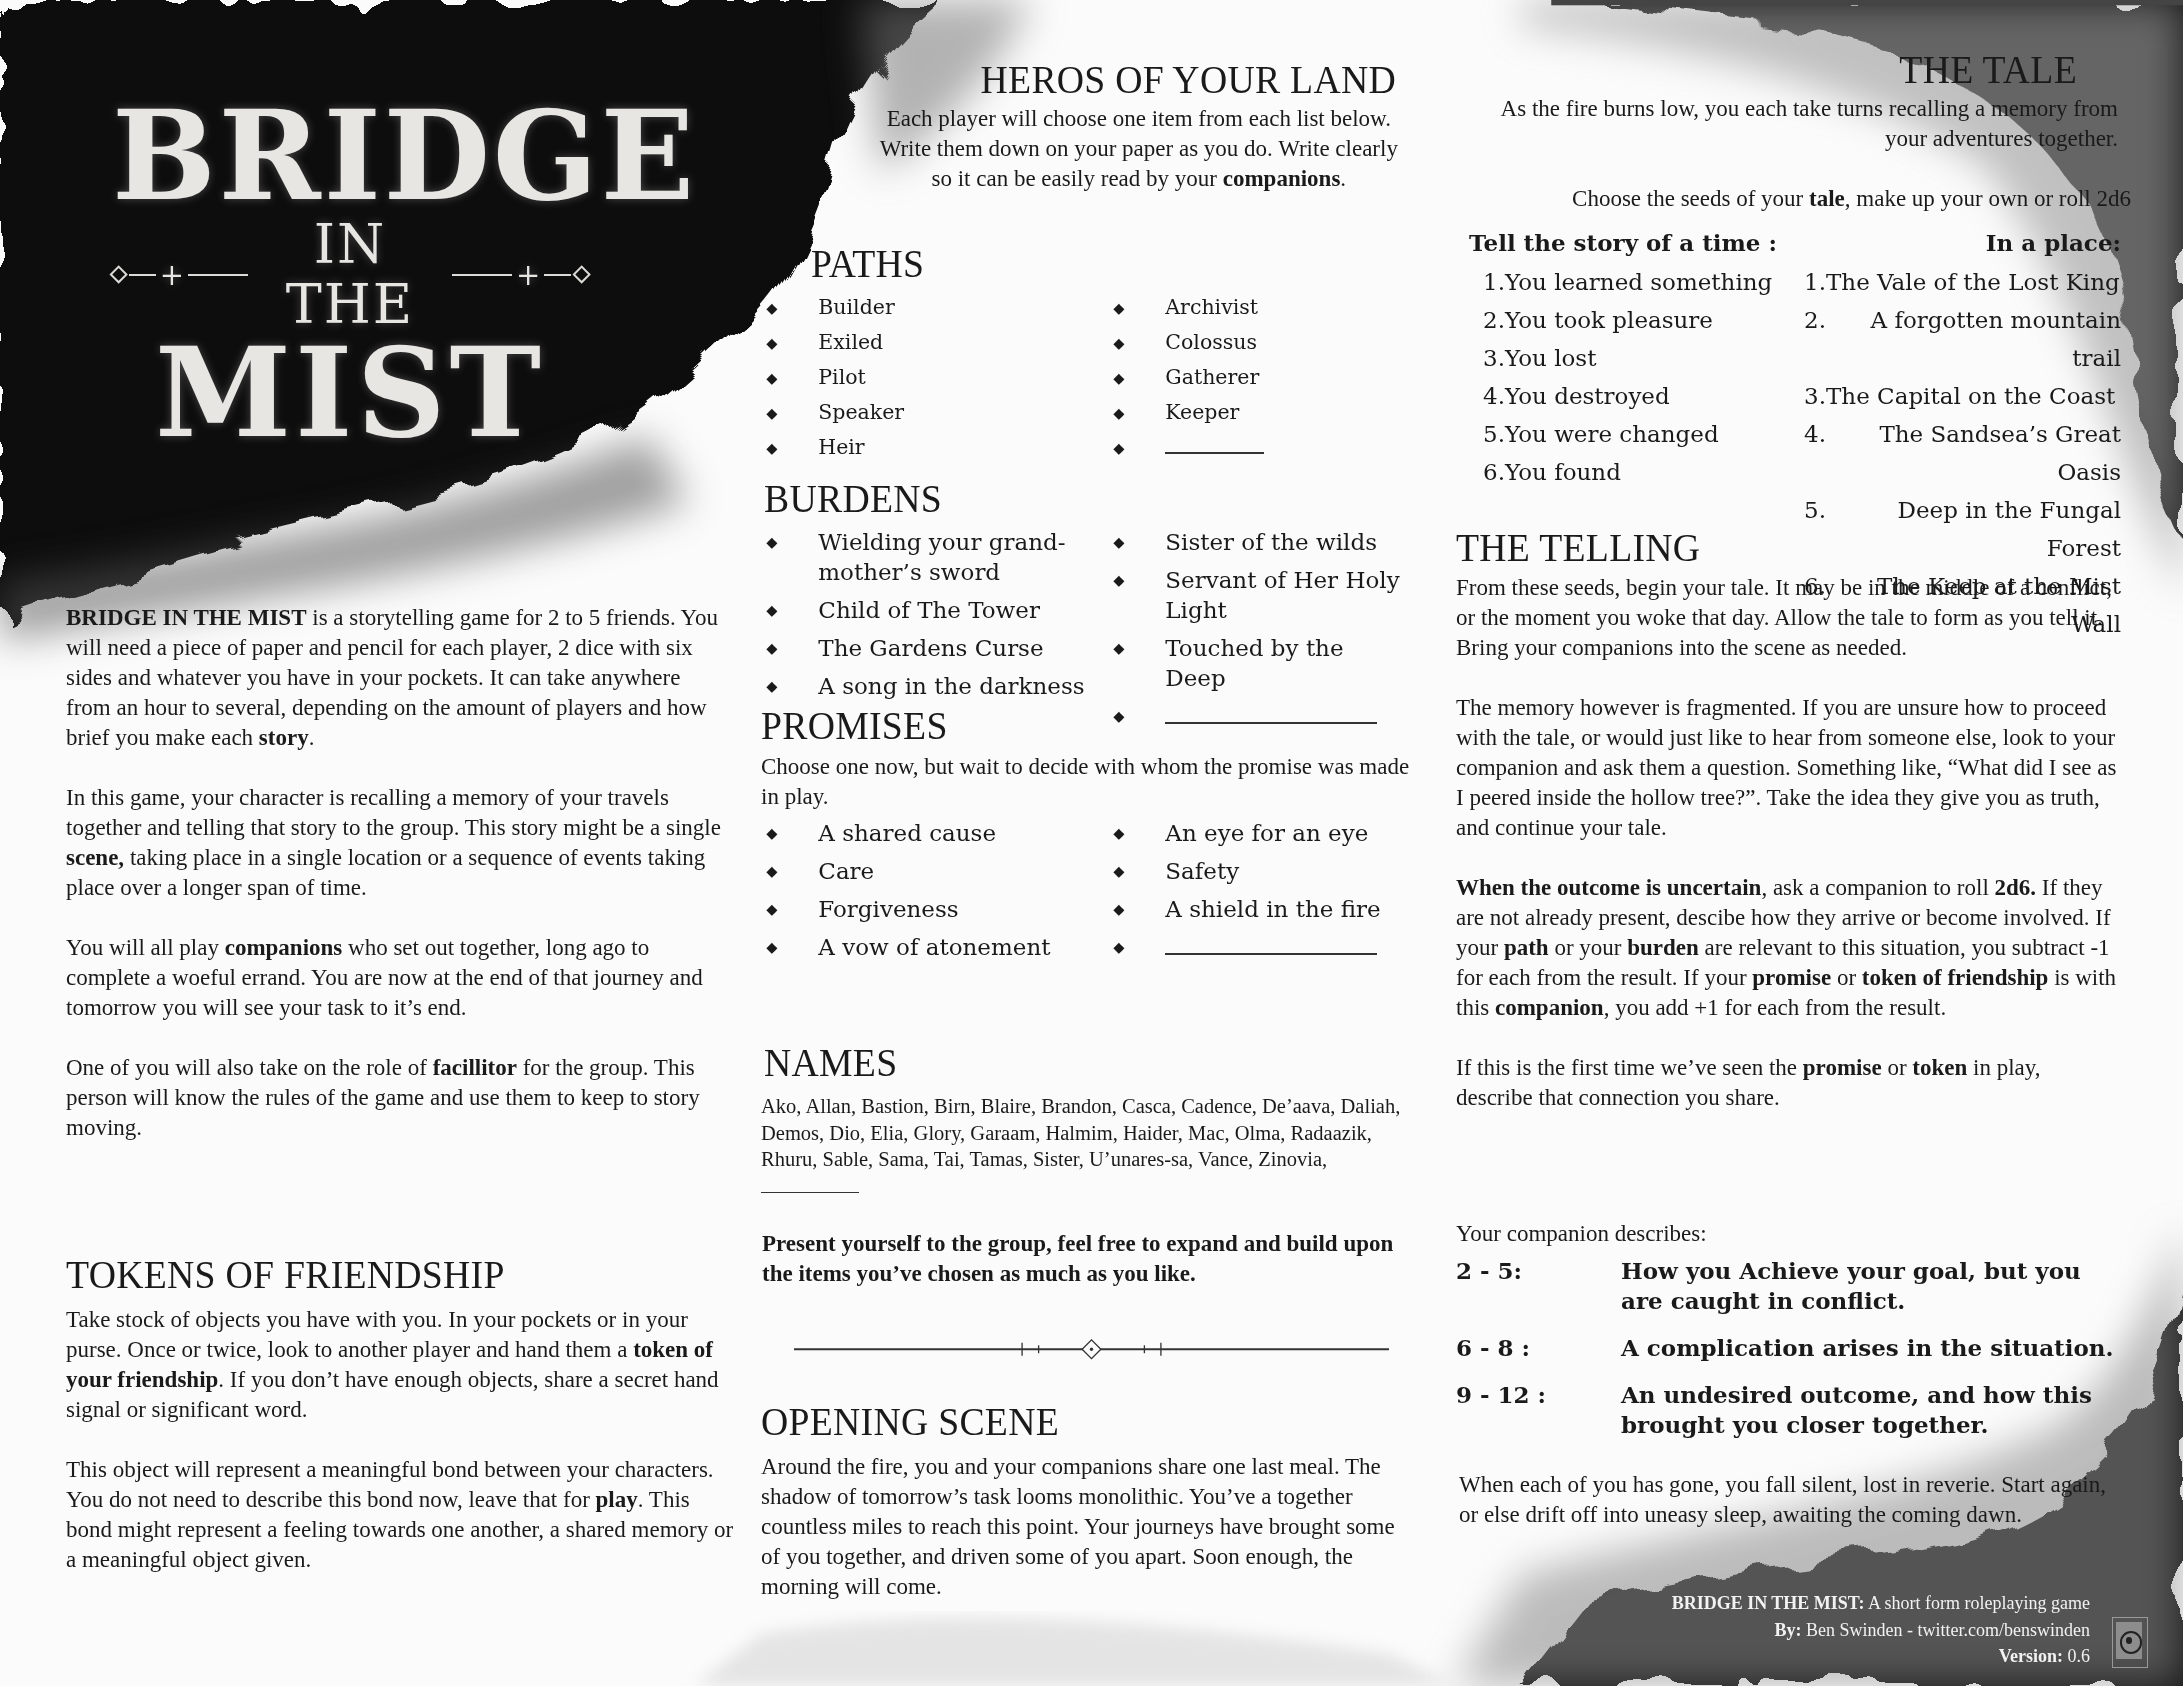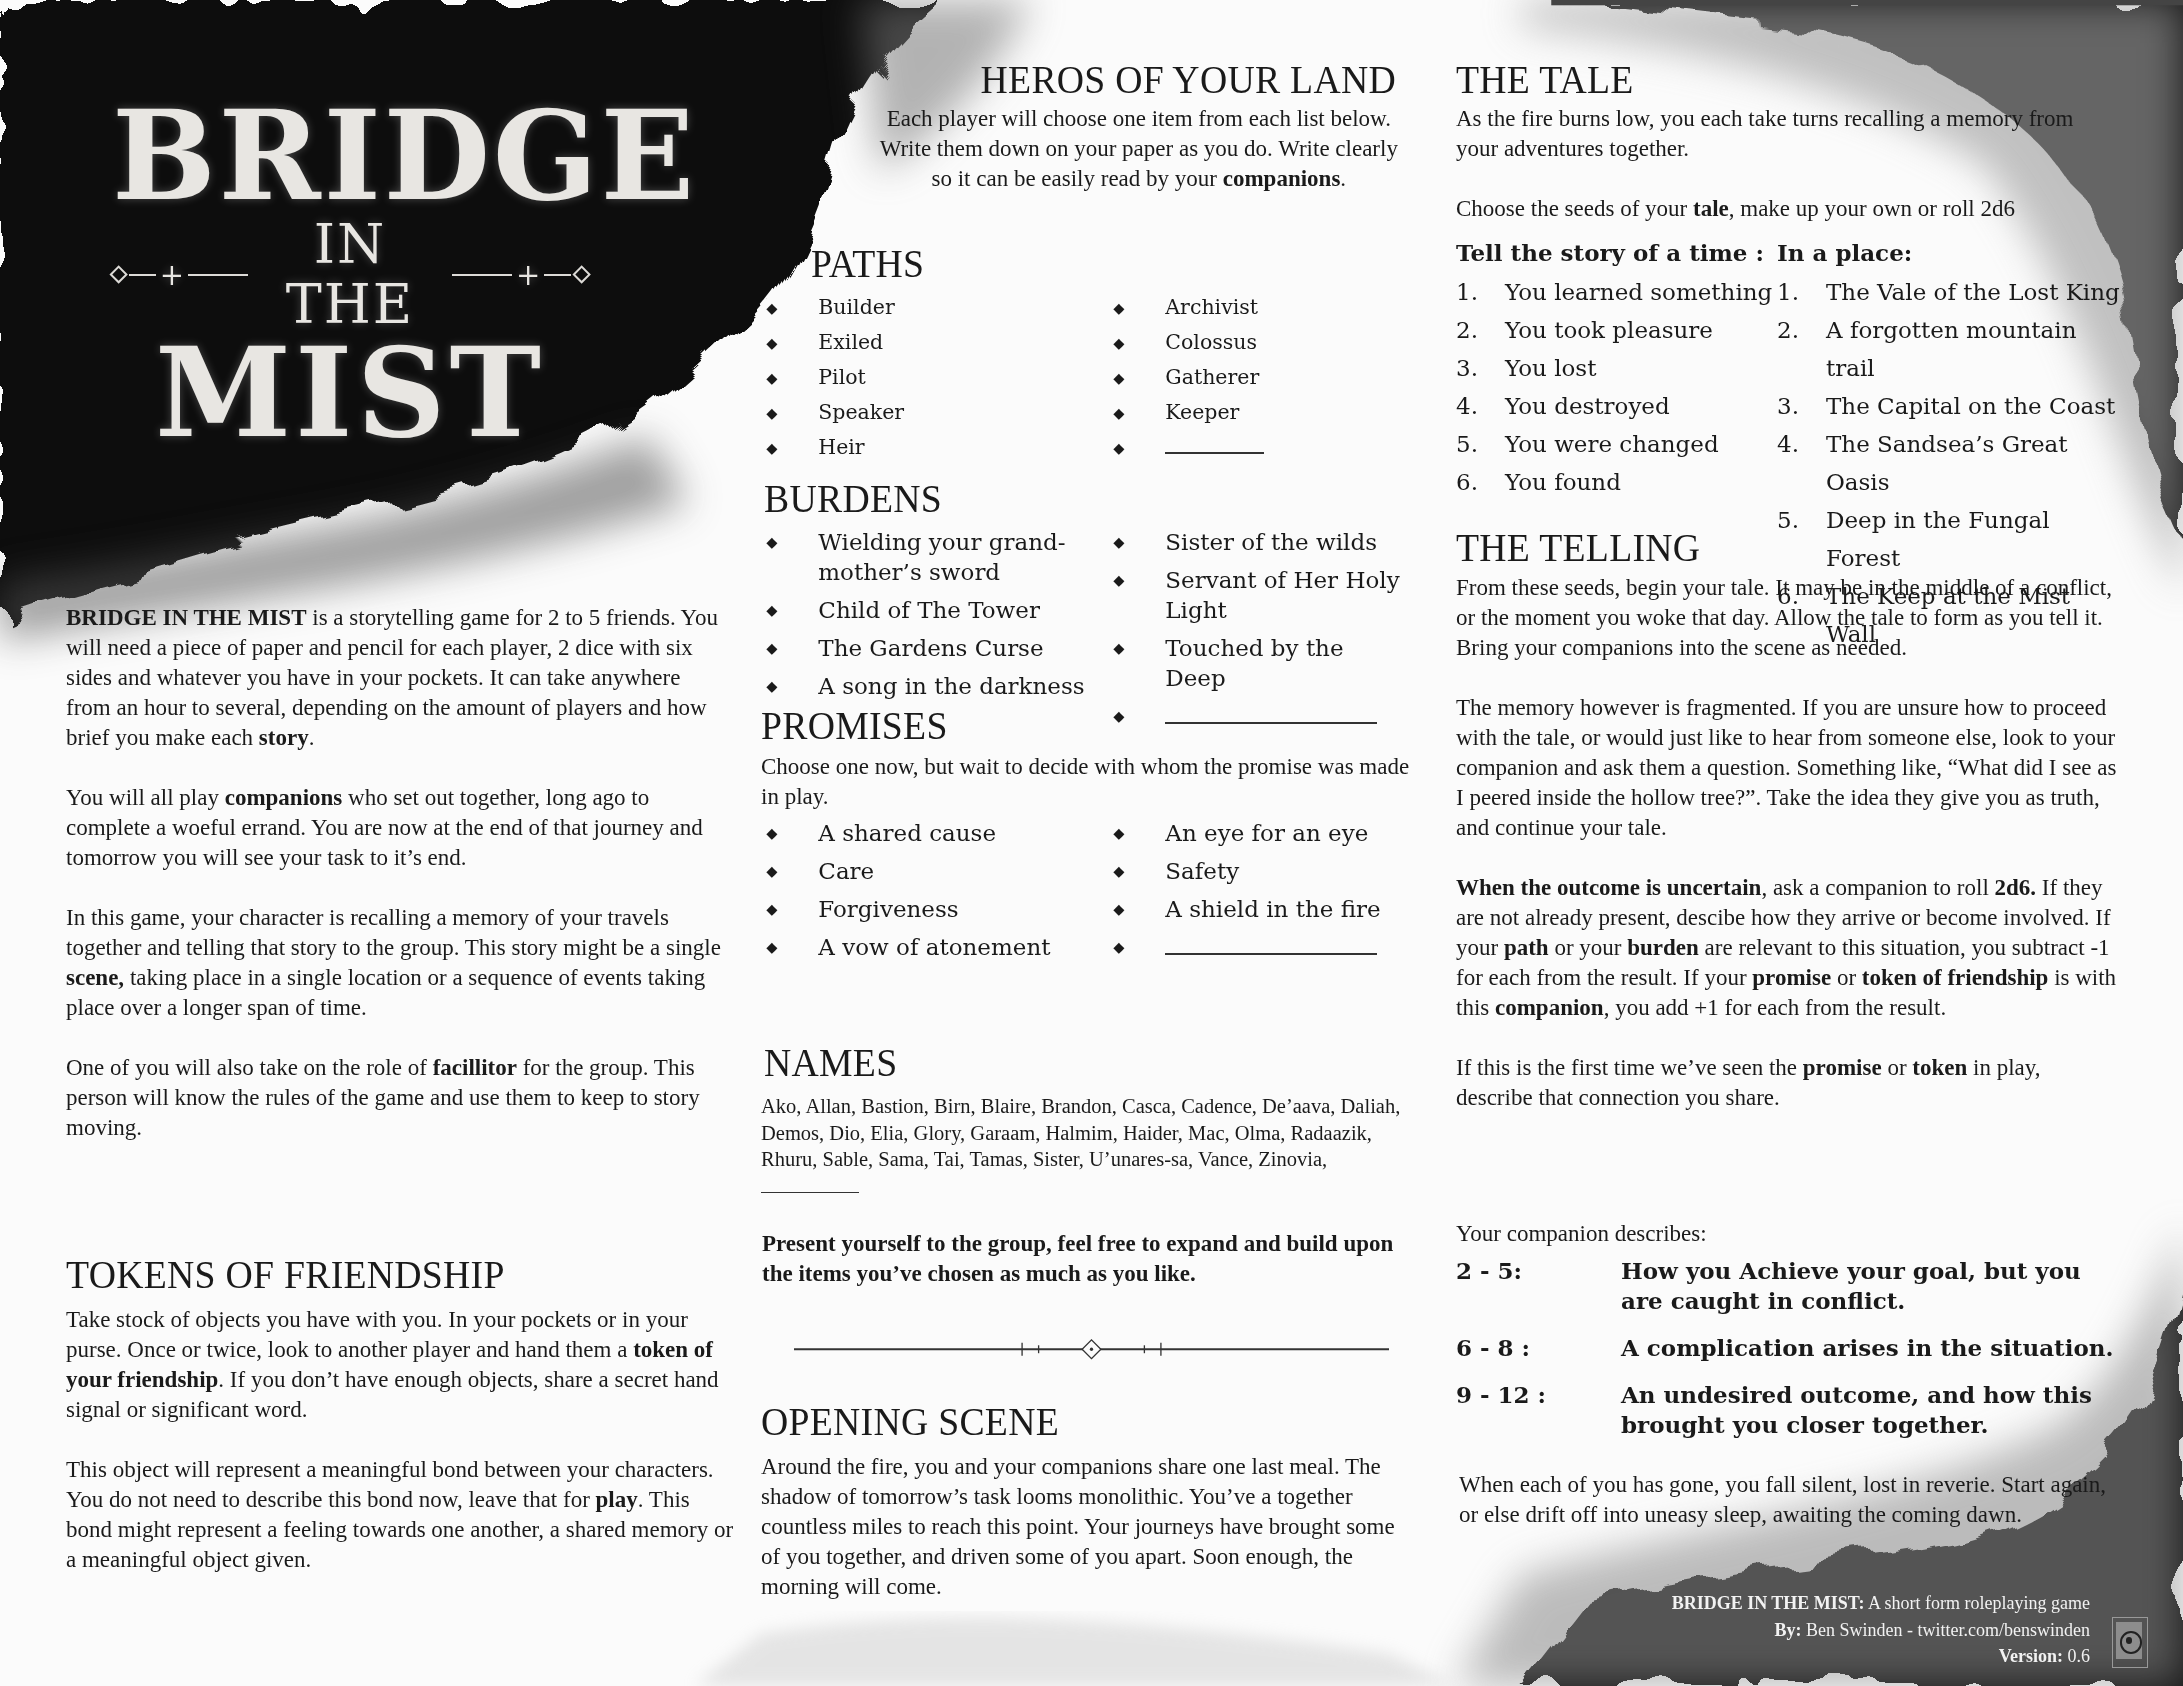--- a/index.html
+++ b/index.html
@@ -127,22 +127,22 @@
         <span class="line" style="width:26.5px"></span>
         <span class="dia"></span>
       </span>
   </div>
   <div class="l3">MIST</div>
 </div>
 
 <div class="abs body-text" style="left:66px; top:603px; width:662px;">
   <div id="intro-paras">
       <p><b>BRIDGE IN THE MIST</b><span> is a storytelling game for 2 to 5 friends. You will need a piece of  paper and pencil for each player, 2 dice with six sides and whatever you have in your pockets. It can take anywhere from an hour to several, depending on the amount of players and how brief you make each </span><b>story</b><span>.</span></p>
+      <p><span>In this game, your character is recalling a memory of your travels together and telling that story to the group. This story might be a single </span><b>scene,</b><span> taking place in a single location or a sequence of events taking place over a longer span of time.</span></p>
       <p><span>You will all play </span><b>companions</b><span> who set out together, long ago to complete a woeful errand. You are now at the end of that journey and tomorrow you will see your task to it’s end.</span></p>
-      <p><span>In this game, your character is recalling a memory of your travels together and telling that story to the group. This story might be a single </span><b>scene,</b><span> taking place in a single location or a sequence of events taking place over a longer span of time.</span></p>
       <p><span>One of you will also take on the role of </span><b>facillitor</b><span> for the group. This person will know the rules of the game and use them to keep to story moving.</span></p>
     </div>
 </div>
 
 <div class="abs" style="left:66px; top:1252px; width:668px;">
   <h2 class="sec">TOKENS OF FRIENDSHIP</h2>
   <div class="body-text" id="tokens-paras" style="margin-top:9.3px;">
       <p><span>Take stock of objects you have with you. In your pockets or in your purse. Once or twice, look to another player and hand them a </span><b>token of your friendship</b><span>. If you don’t have enough objects, share a secret hand signal or significant word.</span></p>
       <p><span>This object will represent a meaningful bond between your characters. You do not need to describe this bond now, leave that for </span><b>play</b><span>. This bond might represent a feeling towards one another, a shared memory or a meaningful object given.</span></p>
     </div>
@@ -310,21 +310,21 @@
   <line x1="555" y1="10" x2="555" y2="30" stroke="#333" stroke-width="2"></line>
   <rect x="440" y="10" width="20" height="20" transform="rotate(45 450 20)" fill="#fbfbfb" stroke="#333" stroke-width="2"></rect>
   <circle cx="450" cy="20" r="2.5" fill="#333"></circle>
 </svg>
 
 <div class="abs" style="left:761px; top:1399px; width:655px;">
   <h2 class="sec">OPENING SCENE</h2>
   <div class="body-text" style="margin-top:9.3px;">Around the fire, you and  your companions share one last meal. The shadow of tomorrow’s task looms monolithic. You’ve a together countless miles to reach this point. Your journeys have brought some of you together, and driven some of you apart. Soon enough, the morning will come.</div>
 </div>
 
-<div class="abs" style="left:1456px; top:57px; width:675px;">
+<div class="abs" style="left:1456px; top:47px; width:675px;text-align:right;">
   <h2 class="sec">THE TALE</h2>
   <div class="body-text" style="margin-top:2.6px; width:662px;">As the fire burns low, you each take turns recalling a memory from your adventures together.</div>
   <div class="body-text" id="tale-seeds" style="margin-top:30px;">
       <p><span>Choose the seeds of your </span><b>tale</b><span>, make up your own or roll 2d6</span></p>
     </div>
   <div class="tale-grid" id="tale-grid" style="margin-top:12px;">
     <div class="hd">Tell the story of a time :</div>
     <div class="hd">In a place:</div>
   <div>
         <div class="row">

